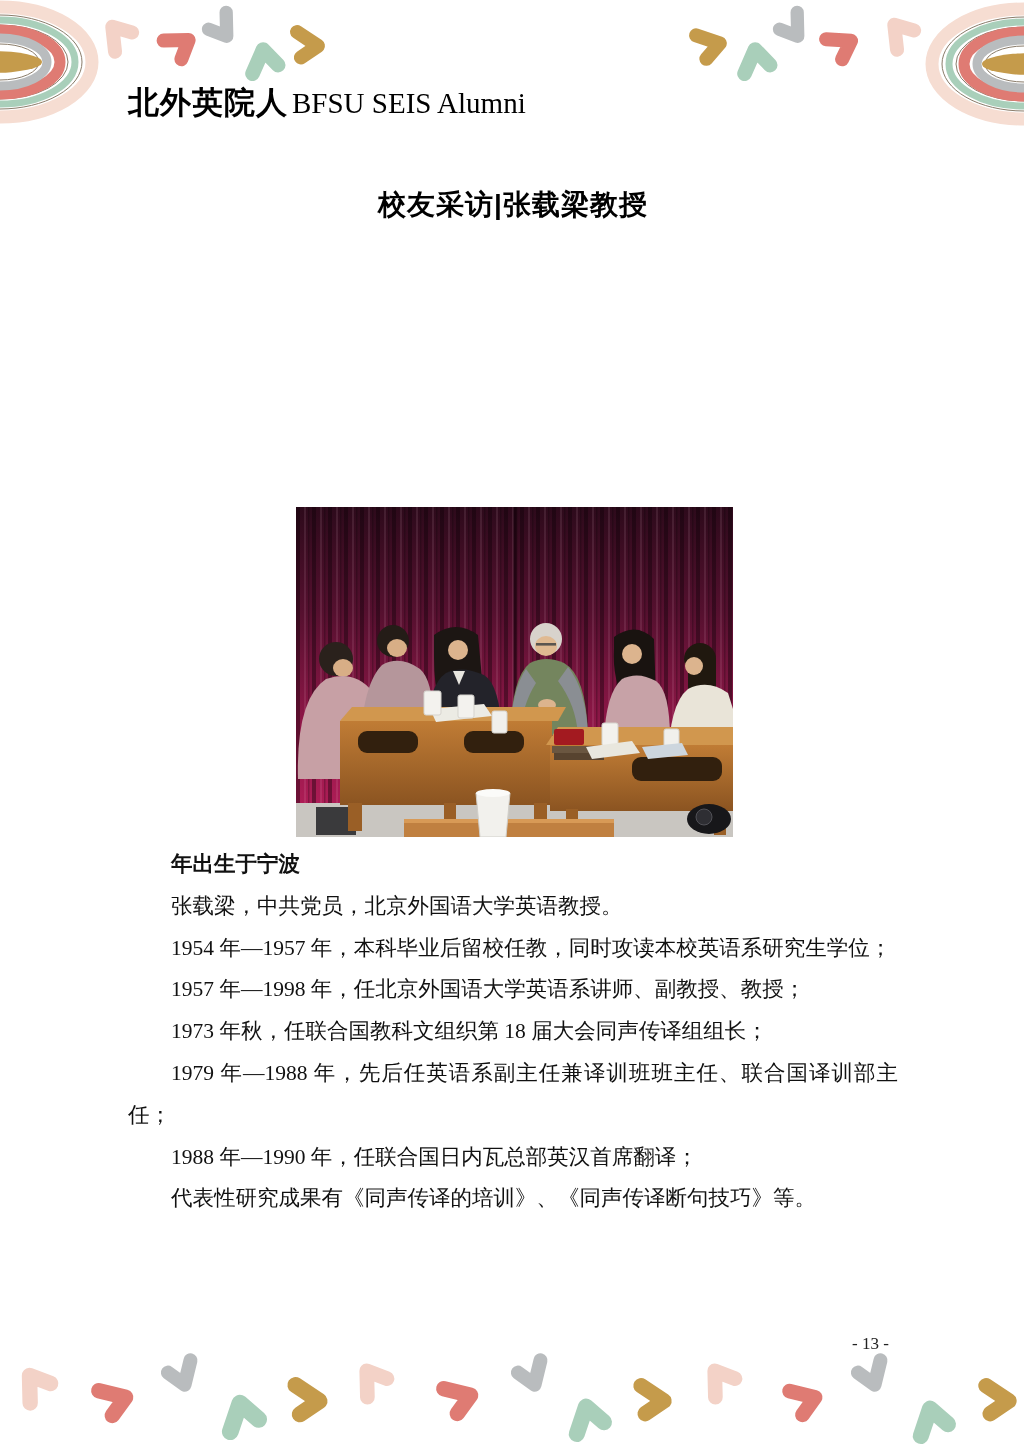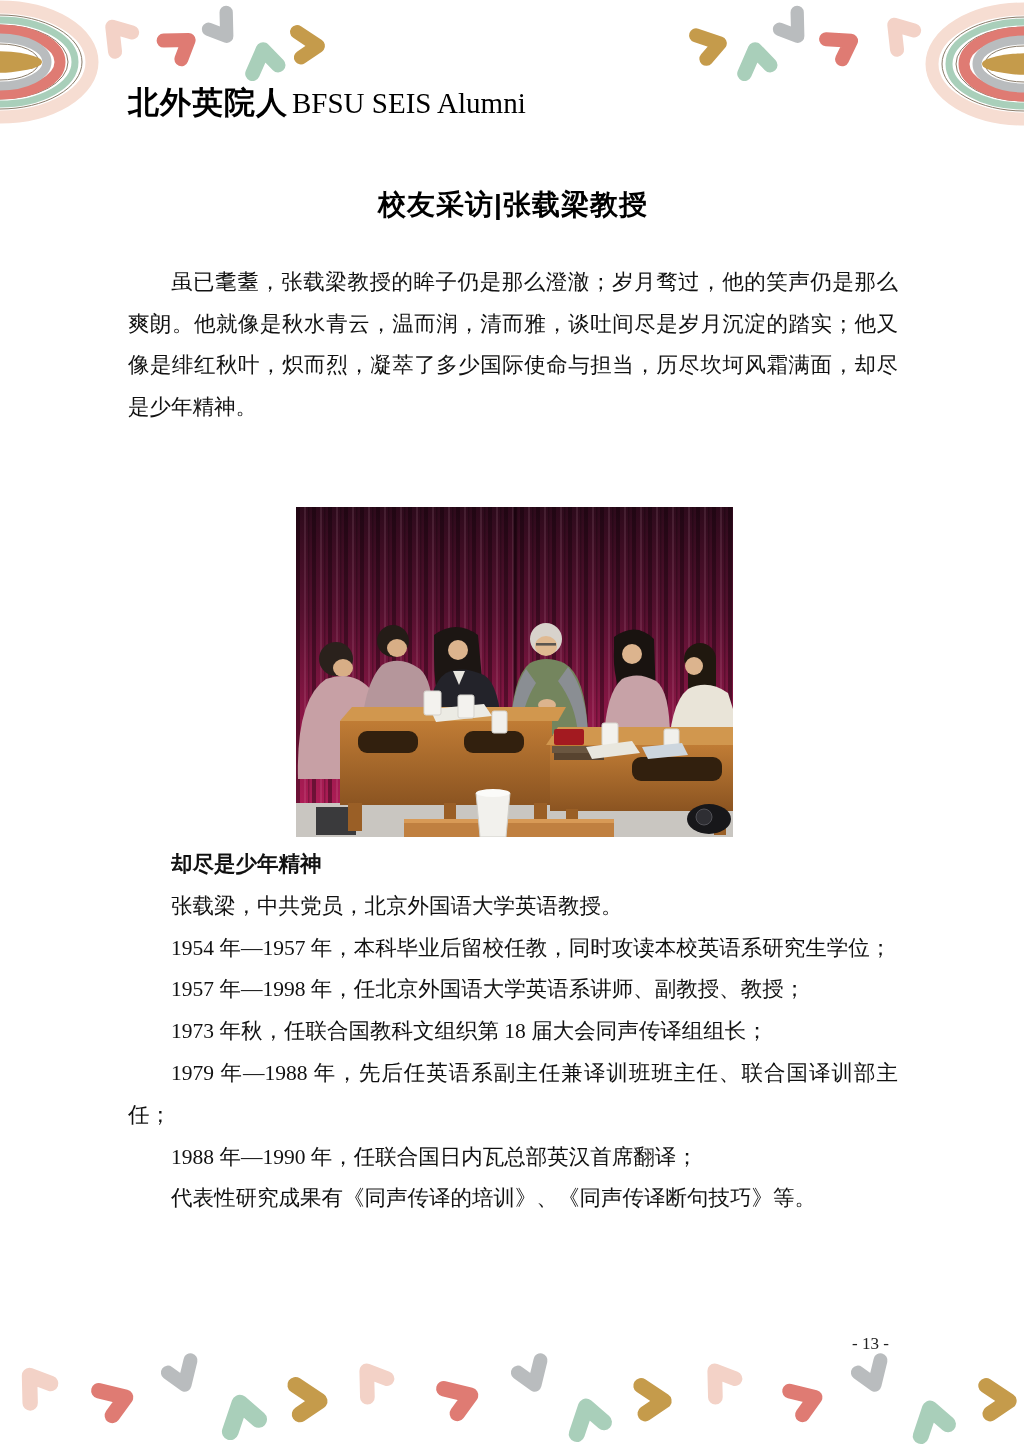--- a/index.html
+++ b/index.html
@@ -114,25 +114,24 @@
   <div class="content">
 
     <div class="brand">
       <span class="brand-cn">北外英院人</span>
       <span class="brand-en">BFSU SEIS Alumni</span>
     </div>
 
     <div class="article-title">校友采访|张载梁教授</div>
 
     <div class="lead">
-      <p>虽已耄耋，张载梁教授的眸子仍是那么澄澈；岁月骛过，他的笑声仍是那么爽朗。他就像是秋水青云，温而润，清而雅，谈吐间尽是岁月沉淀的踏实；他又像是绯红秋叶，炽而烈，凝萃了多少国际使命与担当，历尽坎坷风霜满面，却尽是少年精神。</p>
     </div>
 
     <div class="bio-block">
-      <p class="section-heading">却尽是少年精神</p>
+      <p class="section-heading">年出生于宁波</p>
       <p>张载梁，中共党员，北京外国语大学英语教授。</p>
       <p>1954 年—1957 年，本科毕业后留校任教，同时攻读本校英语系研究生学位；</p>
       <p>1957 年—1998 年，任北京外国语大学英语系讲师、副教授、教授；</p>
       <p>1973 年秋，任联合国教科文组织第 18 届大会同声传译组组长；</p>
       <p>1979 年—1988 年，先后任英语系副主任兼译训班班主任、联合国译训部主任；</p>
       <p>1988 年—1990 年，任联合国日内瓦总部英汉首席翻译；</p>
       <p>代表性研究成果有《同声传译的培训》、《同声传译断句技巧》等。</p>
     </div>
 
   </div>

